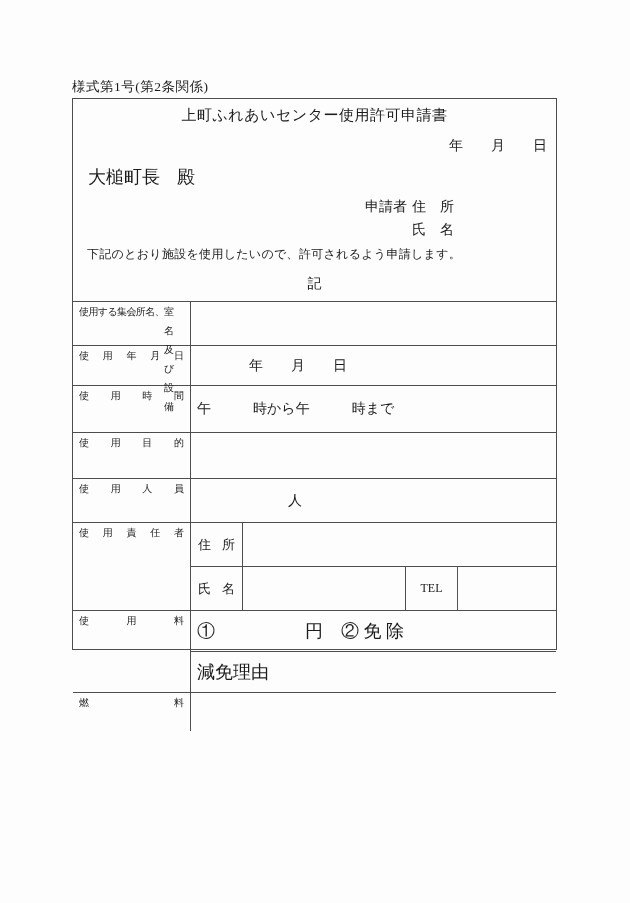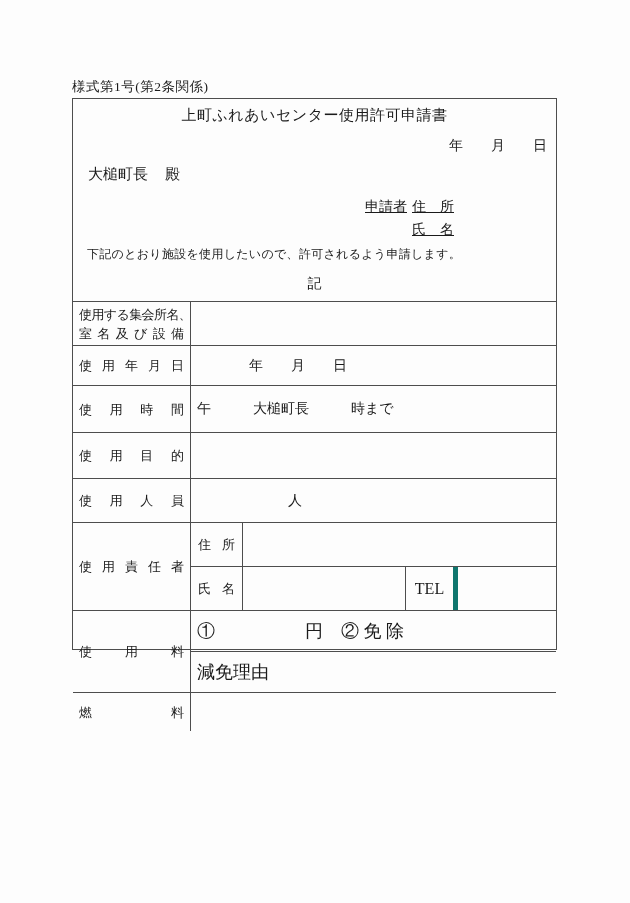--- a/index.html
+++ b/index.html
@@ -14,59 +14,59 @@
 
   .form-box {
     position:absolute; left:72px; top:98px; width:485px; height:552px;
     border:1px solid #4d4d4d; box-sizing:border-box; background:#fdfdfd;
   }
 
   
   .form-header { position:relative; height:202px; }
   .form-title { position:absolute; top:7px; left:0; right:0; text-align:center; font-size:15px; letter-spacing:0.5px; }
   .date-line { position:absolute; top:38px; right:9px; font-size:14px; }
-  .addressee-line { position:absolute; top:66px; left:15px; font-size:15px; }
+  .addressee-line { position:absolute; top:66px; left:15px; font-size:18px; }
   .honorific { margin-left:17px; }
-  .applicant-block { position:absolute; top:96px; left:292px; font-size:14px; line-height:23px;text-decoration:underline; }
+  .applicant-block { position:absolute; top:96px; left:292px; font-size:14px; line-height:23px; }
   .applicant-line2 { padding-left:47px; }
   .applicant-address { margin-left:5px; }
   .statement { position:absolute; top:147px; left:14px; font-size:12px; letter-spacing:0.3px; }
   .record-mark { position:absolute; top:176px; left:0; right:0; text-align:center; font-size:14px; }
 
   
   .trow { display:flex; border-top:1px solid #4d4d4d; box-sizing:border-box; }
   .r1{height:44px}.r2{height:40px}.r3{height:47px}.r4{height:46px}
   .r5{height:44px}.r6{height:88px}.r7{height:82px}.r8{height:39px}
 
   .lcell {
     width:118px; min-width:118px; box-sizing:border-box;
     border-right:1px solid #4d4d4d;
-    display:flex; flex-direction:column; justify-content:center;
-    padding:0 6px; font-size:13px; line-height:19px;
+    display:flex; flex-direction:row; justify-content:center;
+    padding:0 6px; font-size:10px; line-height:19px;
   }
   .jtext { width:100%; text-align:justify; text-align-last:justify; }
   .tight { letter-spacing:-0.6px; white-space:nowrap; text-align:left; text-align-last:left; }
 
   .vcell { flex:1; display:flex; align-items:center; padding-left:6px; font-size:14px; box-sizing:border-box; }
   .indent-date { padding-left:58px; }
   .indent-person { padding-left:97px; }
 
   .rpart { flex:1; display:flex; flex-direction:column; }
   .subrow { flex:1; display:flex; box-sizing:border-box; }
   .subrow + .subrow { border-top:1px solid #4d4d4d; }
   .slcell {
     width:52px; min-width:52px; box-sizing:border-box;
     border-right:1px solid #4d4d4d;
     display:flex; align-items:center; padding:0 7px; font-size:13px;
   }
   .svcell { flex:1; display:flex; align-items:center; padding-left:6px; font-size:18px; box-sizing:border-box; }
   .name-value { flex:none; width:163px; border-right:1px solid #4d4d4d; }
   .tel-label {
-    width:52px; min-width:52px; box-sizing:border-box; border-right:5px solid #0f766e;
-    display:flex; align-items:center; justify-content:center; font-size:16px;
+    width:52px; min-width:52px; box-sizing:border-box; border-right:1px solid #0f766e;
+    display:flex; align-items:center; justify-content:center; font-size:12px;
   }
   .tel-value { flex:1; }
 </style>
 </head>
 <body>
 
 <div class="page">
 
   <div class="form-number">様式第1号(第2条関係)</div>
 
@@ -102,21 +102,21 @@
       <div class="lcell">
         <div class="jtext">使 用 年 月 日</div>
       </div>
       <div class="vcell indent-date">年　　月　　日</div>
     </div>
 
     <div class="trow r3">
       <div class="lcell">
         <div class="jtext">使 用 時 間</div>
       </div>
-      <div class="vcell">午　　　大槌町長　　　時まで</div>
+      <div class="vcell">午　　　時から午　　　時まで</div>
     </div>
 
     <div class="trow r4">
       <div class="lcell">
         <div class="jtext">使 用 目 的</div>
       </div>
       <div class="vcell"></div>
     </div>
 
     <div class="trow r5">

